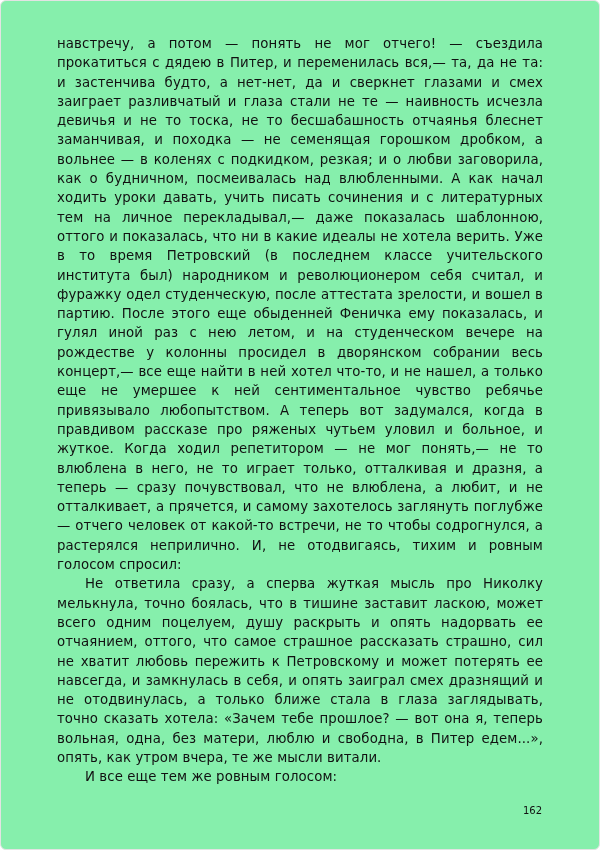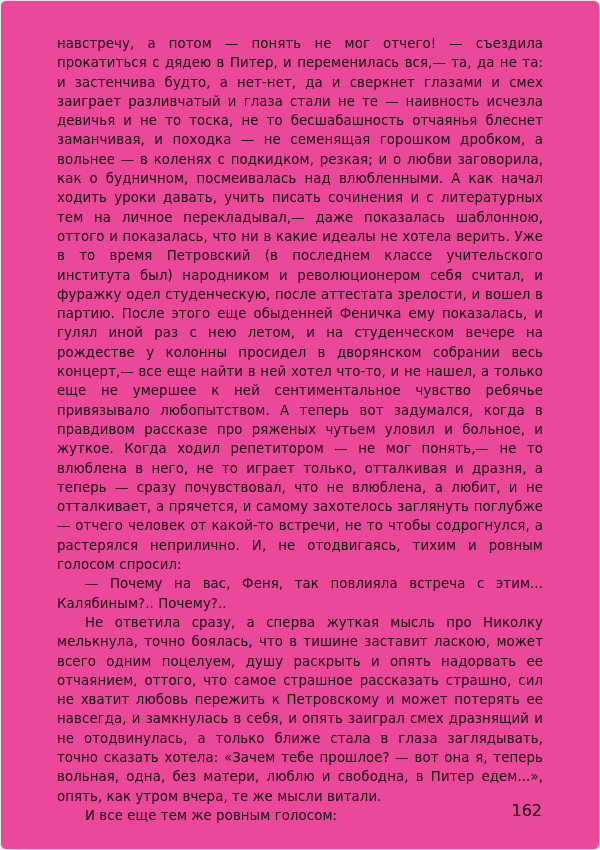--- a/index.html
+++ b/index.html
@@ -5,21 +5,21 @@
   html, body {
     margin: 0;
     padding: 0;
     background: #ffffff;
   }
   .page {
     position: relative;
     box-sizing: border-box;
     width: 600px;
     height: 850px;
-    background: #ec4899;
+    background: #86efac;
     border: 1px solid #e3e3e3;
     border-radius: 6px;
     padding: 33px 56px 20px 56px;
     font-family: "DejaVu Sans", sans-serif;
     font-size: 13.3px;
     line-height: 19.3px;
     color: #111111;
     overflow: hidden;
   }
   .text-block {
@@ -31,29 +31,28 @@
     padding: 0;
     text-indent: 28px;
   }
   .text-block p.continuation {
     text-indent: 0;
   }
   .page-number {
     position: absolute;
     right: 57px;
     bottom: 32px;
-    font-size: 16px;
+    font-size: 10px;
     line-height: 12px;
     color: #111111;
   }
 </style>
 </head>
 <body>
 
 <div class="page">
   <div class="text-block">
     <p class="continuation">навстречу, а потом — понять не мог отчего! — съездила прокатиться с дядею в Питер, и переменилась вся,— та, да не та: и застенчива будто, а нет-нет, да и сверкнет глазами и смех заиграет разливчатый и глаза стали не те — наивность исчезла девичья и не то тоска, не то бесшабашность отчаянья блеснет заманчивая, и походка — не семенящая горошком дробком, а вольнее — в коленях с подкидком, резкая; и о любви заговорила, как о будничном, посмеивалась над влюбленными. А как начал ходить уроки давать, учить писать сочинения и с литературных тем на личное перекладывал,— даже показалась шаблонною, оттого и показалась, что ни в какие идеалы не хотела верить. Уже в то время Петровский (в последнем классе учительского института был) народником и революционером себя считал, и фуражку одел студенческую, после аттестата зрелости, и вошел в партию. После этого еще обыденней Феничка ему показалась, и гулял иной раз с нею летом, и на студенческом вечере на рождестве у колонны просидел в дворянском собрании весь концерт,— все еще найти в ней хотел что-то, и не нашел, а только еще не умершее к ней сентиментальное чувство ребячье привязывало любопытством. А теперь вот задумался, когда в правдивом рассказе про ряженых чутьем уловил и больное, и жуткое. Когда ходил репетитором — не мог понять,— не то влюблена в него, не то играет только, отталкивая и дразня, а теперь — сразу почувствовал, что не влюблена, а любит, и не отталкивает, а прячется, и самому захотелось заглянуть поглубже — отчего человек от какой-то встречи, не то чтобы содрогнулся, а растерялся неприлично. И, не отодвигаясь, тихим и ровным голосом спросил:</p>
-    <p>— Почему на вас, Феня, так повлияла встреча с этим... Калябиным?.. Почему?..</p>
     <p>Не ответила сразу, а сперва жуткая мысль про Николку мелькнула, точно боялась, что в тишине заставит ласкою, может всего одним поцелуем, душу раскрыть и опять надорвать ее отчаянием, оттого, что самое страшное рассказать страшно, сил не хватит любовь пережить к Петровскому и может потерять ее навсегда, и замкнулась в себя, и опять заиграл смех дразнящий и не отодвинулась, а только ближе стала в глаза заглядывать, точно сказать хотела: «Зачем тебе прошлое? — вот она я, теперь вольная, одна, без матери, люблю и свободна, в Питер едем...», опять, как утром вчера, те же мысли витали.</p>
     <p>И все еще тем же ровным голосом:</p>
   </div>
   <div class="page-number">162</div>
 </div>
 
 </body></html>

